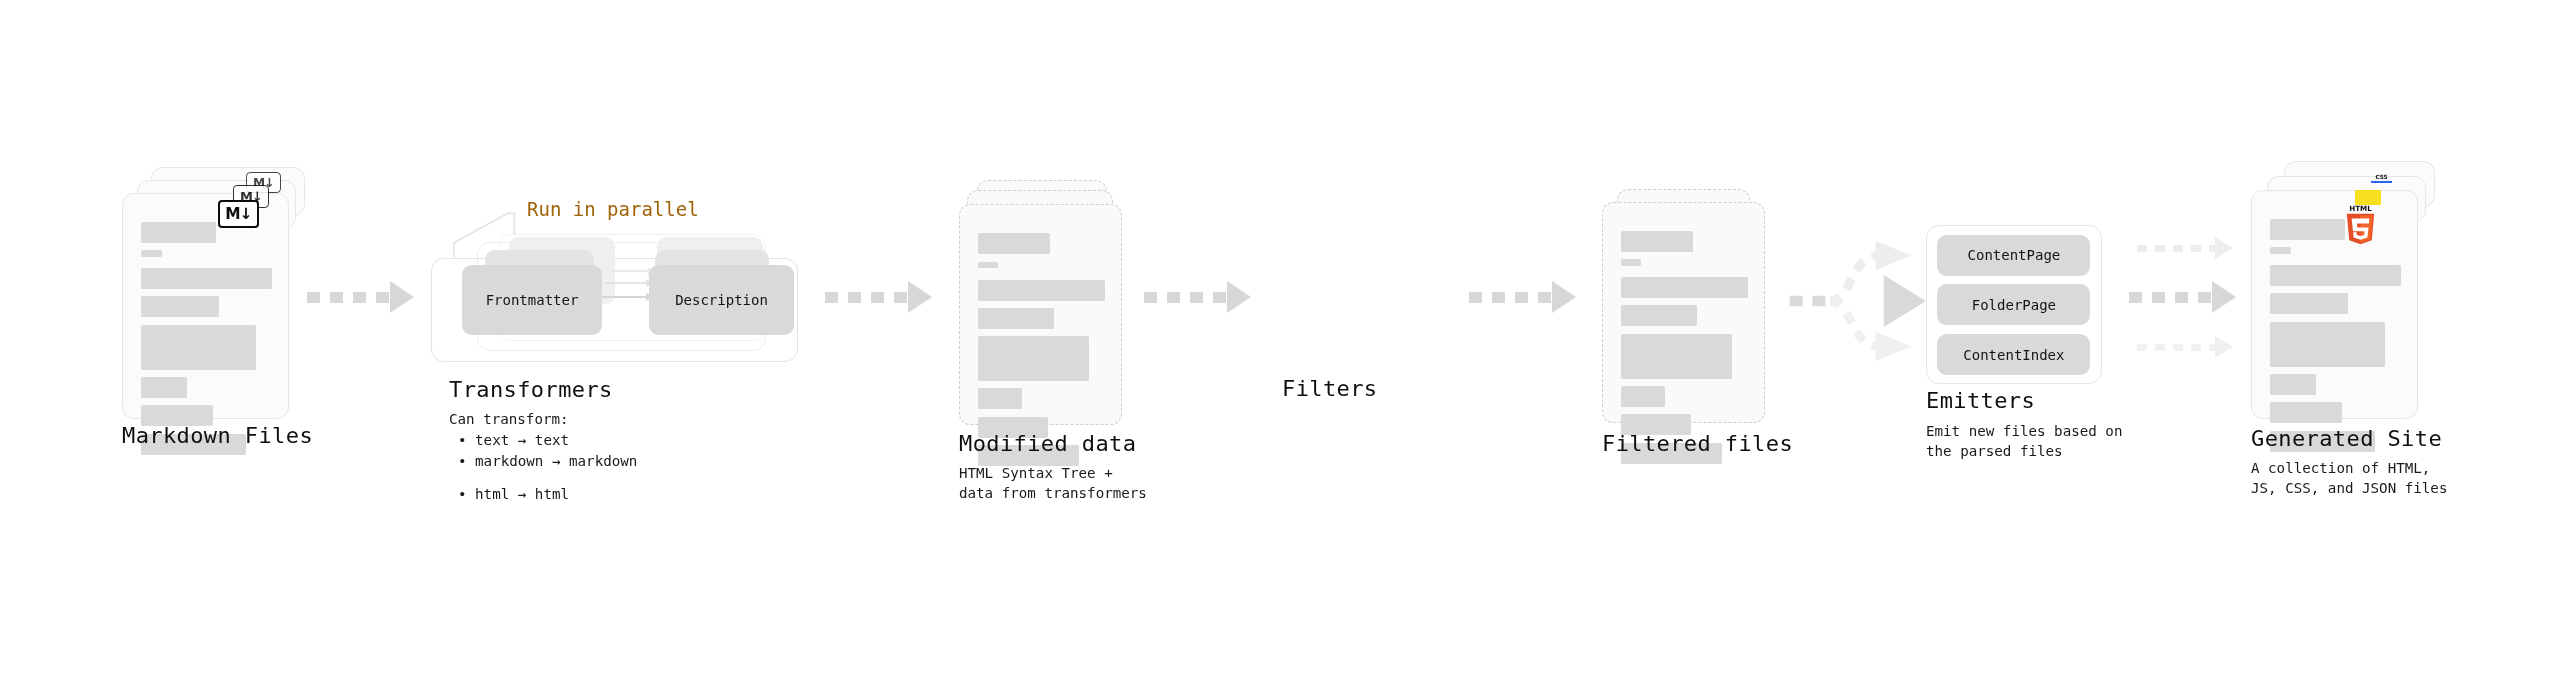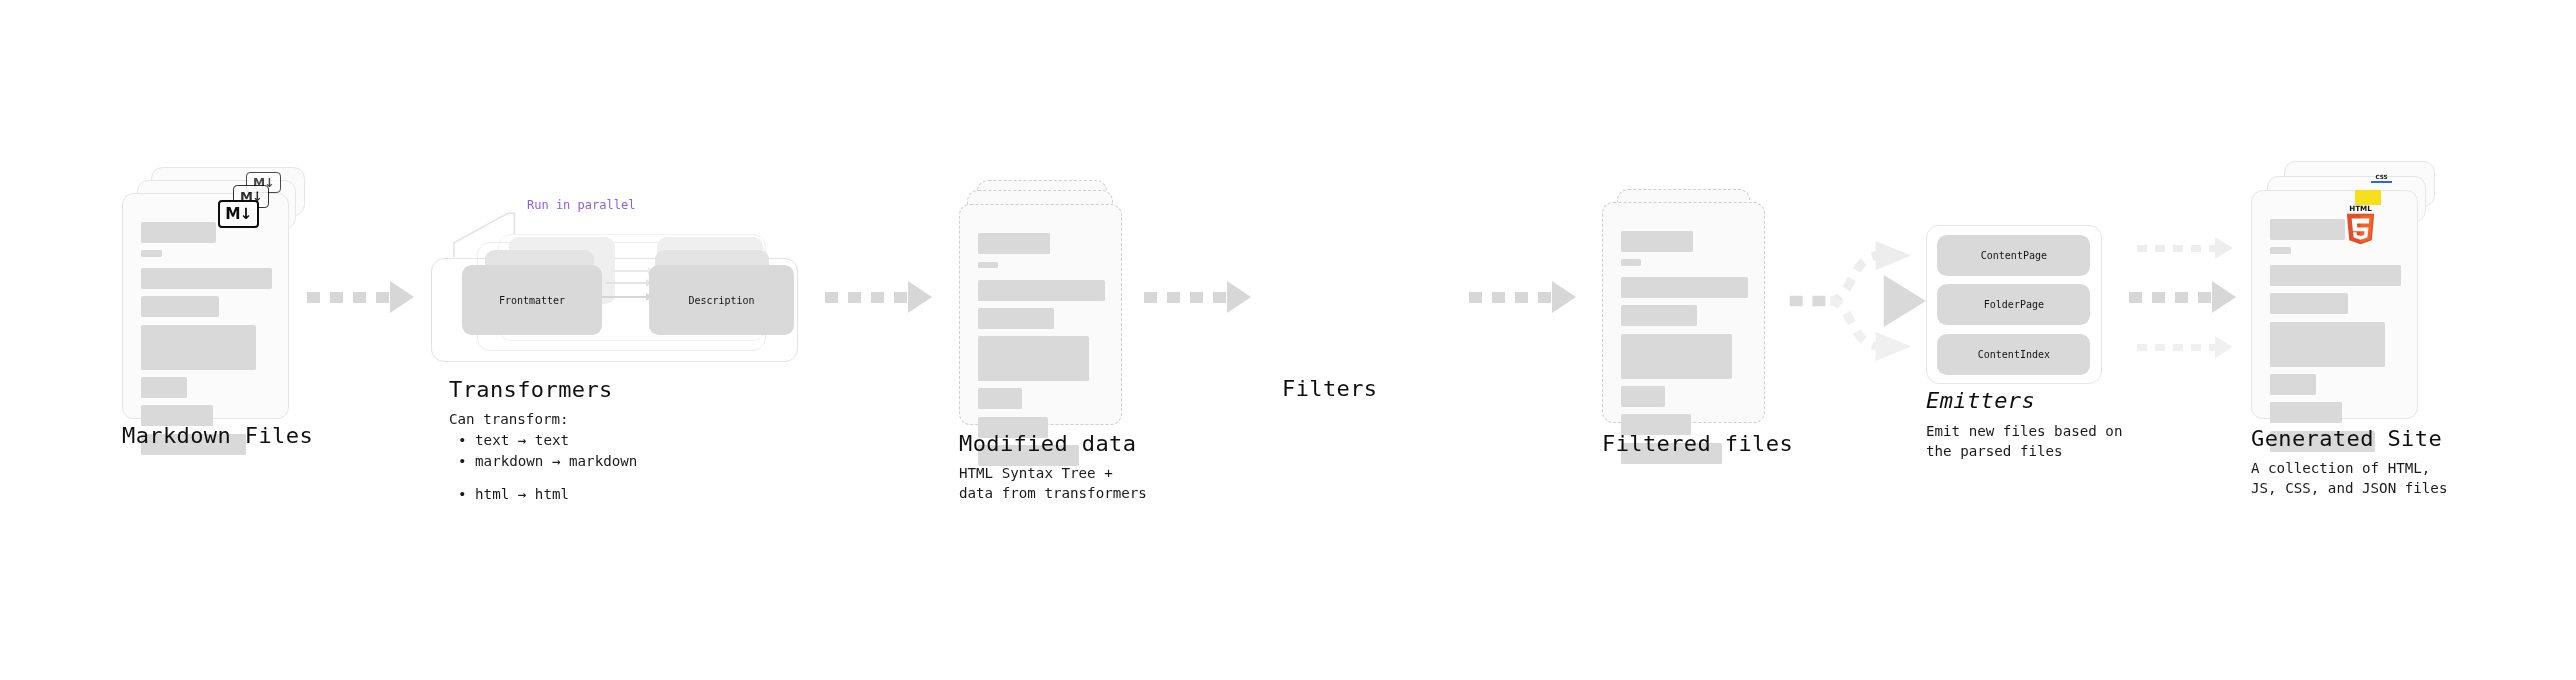--- a/index.html
+++ b/index.html
@@ -57,21 +57,21 @@
   
   .gbox{
     position:absolute;box-sizing:border-box;
     border:1.3px solid #e3e3e3;border-radius:13px;background:transparent;
   }
   .gbox.l1{border-color:#f2f2f2;}
   .gbox.l2{border-color:#ededed;}
   .chip{
     position:absolute;box-sizing:border-box;border-radius:9.8px;
     display:flex;align-items:center;justify-content:center;
-    font-size:10px;color:#161616;white-space:nowrap;
+    font-size:14px;color:#161616;white-space:nowrap;
   }
   .chip.c1{background:#efefef;color:#efefef;}
   .chip.c2{background:#e4e4e4;color:#e4e4e4;}
   .chip.c3{background:#d9d9d9;color:#141414;}
   .chip.plain{background:#d9d9d9;color:#141414;}
 
   
   .tarrow{position:absolute;height:1.6px;}
   .tarrow .bar{position:absolute;left:0;top:0;height:1.6px;width:100%;}
   .tarrow .head{
@@ -89,21 +89,21 @@
   .conn .tip{
     width:0;height:0;flex:none;
     border-top:16.3px solid transparent;border-bottom:16.3px solid transparent;
     border-left:24.4px solid currentColor;
   }
   .conn.small .dash{height:7.3px;background-image:linear-gradient(to right,currentColor 0 9.8px,transparent 9.8px 18px);background-size:18px 7.3px;}
   .conn.small .tip{border-top-width:11.4px;border-bottom-width:11.4px;border-left-width:18px;}
 
   
   .brace{position:absolute;}
-  .hint{position:absolute;font-size:12px;color:#8b5cf6;white-space:nowrap;}
+  .hint{position:absolute;font-size:19px;color:#a16207;white-space:nowrap;}
 
   
   .h5{position:absolute;}
   .jsbadge{position:absolute;background:#f7df1e;}
   .cssbadge{position:absolute;display:flex;flex-direction:column;align-items:center;}
   .cssbadge .txt{font-size:5.7px;font-weight:700;color:#101010;font-family:"DejaVu Sans","Liberation Sans",sans-serif;line-height:6.5px;}
   .cssbadge .bar{width:100%;height:2.4px;background:#2965f1;}
 </style>
 </head>
 <body>
@@ -237,21 +237,21 @@
     <polygon points="108,128 152,146 108,164" fill="#f0f0f0"></polygon>
     <polygon points="118,58 170,90 118,122" fill="#d9d9d9"></polygon>
   </svg>
 
   <div class="node" style="left:1926px;top:225px;width:176px;height:159px;">
     <div class="gbox" style="left:0;top:0;width:176px;height:159px;border-color:#e6e6e6;"></div>
     <div class="chip plain" style="left:11.4px;top:9.8px;width:153px;height:41px;">ContentPage</div>
     <div class="chip plain" style="left:11.4px;top:59px;width:153px;height:41px;">FolderPage</div>
     <div class="chip plain" style="left:11.4px;top:109px;width:153px;height:41px;">ContentIndex</div>
   </div>
-  <div class="title" style="left:1926px;top:388px;font-style:italic;">Emitters</div>
+  <div class="title" style="left:1926px;top:388px;">Emitters</div>
   <div class="sub" style="left:1926px;top:421px;">Emit new files based on
 the parsed files</div>
 
   <div class="conn small" style="left:2137px;top:241px;width:96px;color:#ededed;">
     <div class="dash"></div>
     <div class="tip"></div>
   </div>
   <div class="conn" style="left:2129px;top:290px;width:107px;color:#d7d7d7;">
     <div class="dash"></div>
     <div class="tip"></div>

